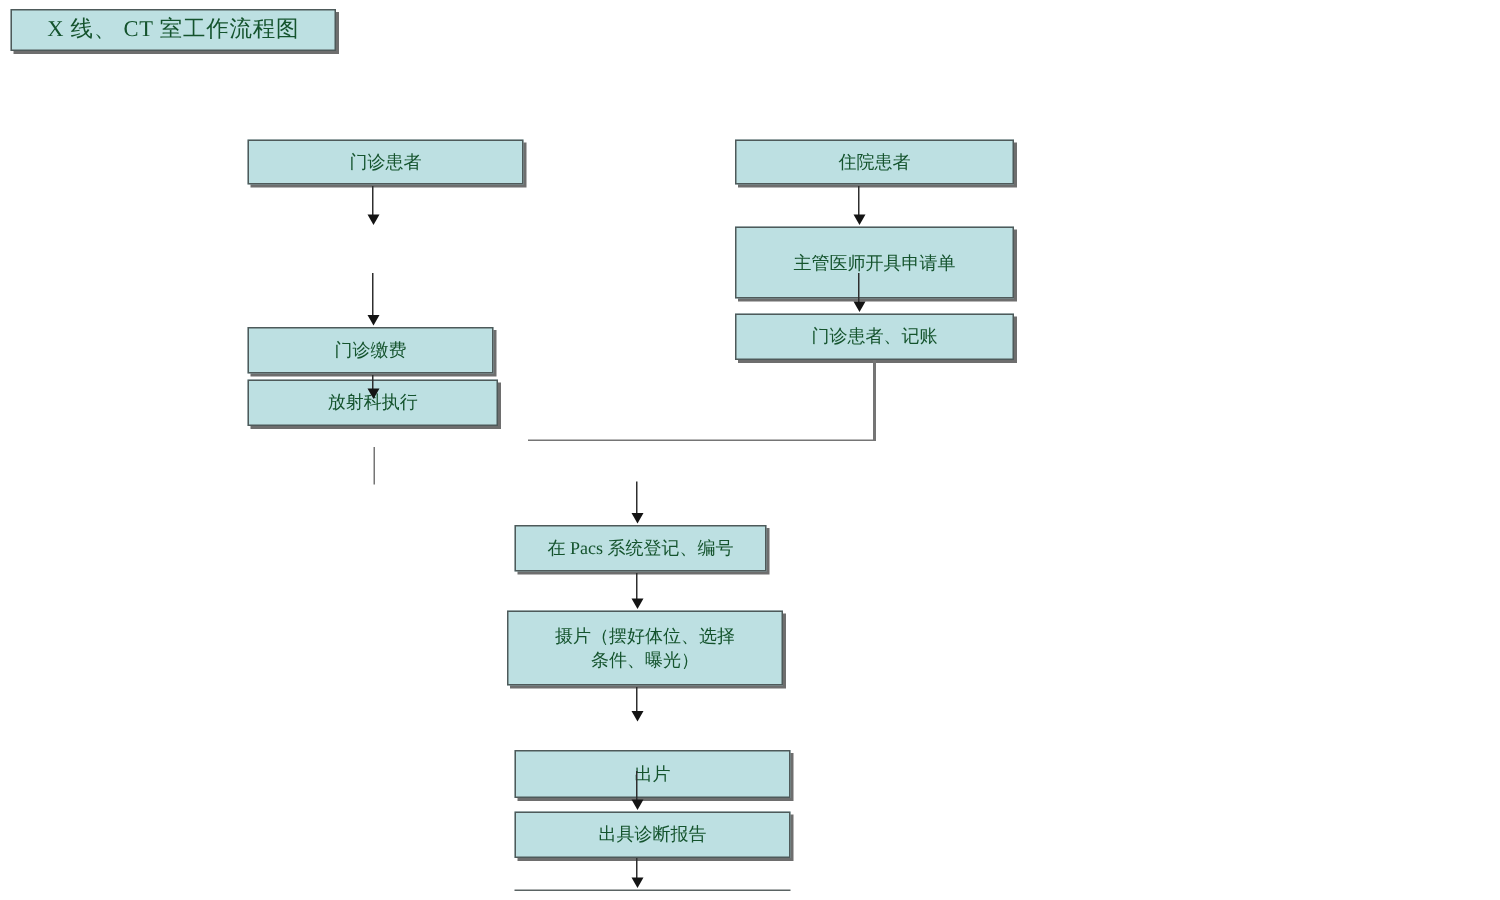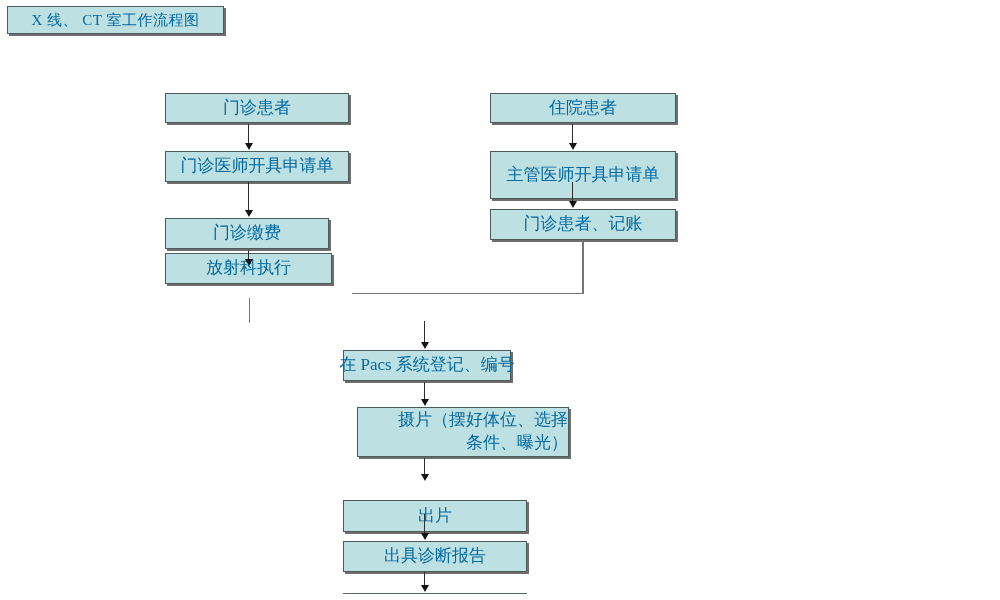--- a/index.html
+++ b/index.html
@@ -1,29 +1,29 @@
 <!DOCTYPE html>
 <html><head>
 <meta charset="utf-8">
 <style>
   html,body{margin:0;padding:0;background:#fff;}
   .canvas{
     position:relative;width:1000px;height:600px;background:#ffffff;
     overflow:hidden;
     font-family:"Liberation Serif","DejaVu Serif",serif;
-    color:#0369a1;
+    color:#14532d;
   }
   .box{
     position:absolute;
     box-sizing:border-box;
     background:#bde0e2;
     border:1.4px solid #4e5a5a;
     box-shadow:2px 2px 0 #6e6e6e;
     display:flex;flex-direction:column;align-items:center;justify-content:center;
-    font-size:17px;line-height:1.35;text-align:center;
+    font-size:12px;line-height:1.35;text-align:center;
     white-space:nowrap;
   }
   .box.title{font-size:15px;letter-spacing:0.5px;}
   .arrow{position:absolute;width:9px;}
   .arrow .stem{position:absolute;left:3.8px;top:0;bottom:6px;width:1.2px;background:#2e2e2e;}
   .arrow .head{
     position:absolute;left:0;bottom:0;width:0;height:0;
     border-left:4.5px solid transparent;border-right:4.5px solid transparent;
     border-top:7.5px solid #141414;
   }
@@ -34,35 +34,34 @@
 </style>
 </head>
 <body>
 
 <div class="canvas">
 
   <div class="box title" style="left:7px;top:6px;width:217px;height:28px;">X 线、 CT 室工作流程图</div>
 
   <div class="box" style="left:165px;top:93px;width:184px;height:30px;">门诊患者</div>
 
-  <div class="box" style="left:165px;top:151px;width:184px;height:31px;">门诊医师开具申请单</div>
 
   <div class="box" style="left:165px;top:218px;width:164px;height:31px;">门诊缴费</div>
 
   <div class="box" style="left:165px;top:253px;width:167px;height:31px;">放射科执行</div>
 
   <div class="box" style="left:490px;top:93px;width:186px;height:30px;">住院患者</div>
 
   <div class="box" style="left:490px;top:151px;width:186px;height:48px;">主管医师开具申请单</div>
 
   <div class="box" style="left:490px;top:209px;width:186px;height:31px;">门诊患者、记账</div>
 
   <div class="box" style="left:343px;top:350px;width:168px;height:31px;">在 Pacs 系统登记、编号</div>
 
-  <div class="box" style="left:357px;top:407px;width:212px;height:50px;align-items:flex-end;">
+  <div class="box" style="left:338px;top:407px;width:184px;height:50px;">
     <span class="l2">摄片（摆好体位、选择</span>
     <span class="l2">条件、曝光）</span>
   </div>
 
   <div class="box" style="left:343px;top:500px;width:184px;height:32px;">出片</div>
 
   <div class="box" style="left:343px;top:541px;width:184px;height:31px;">出具诊断报告</div>
 
   <div class="edge" style="left:343px;top:592.5px;width:184px;"></div>
 

